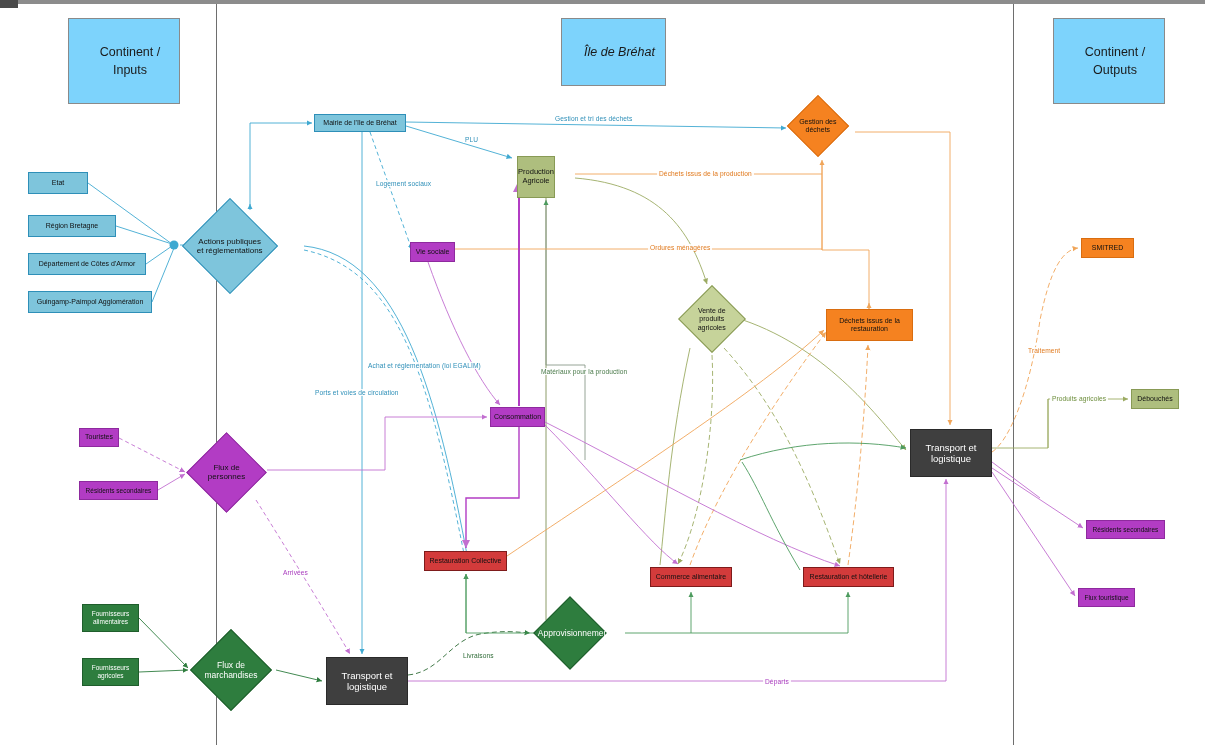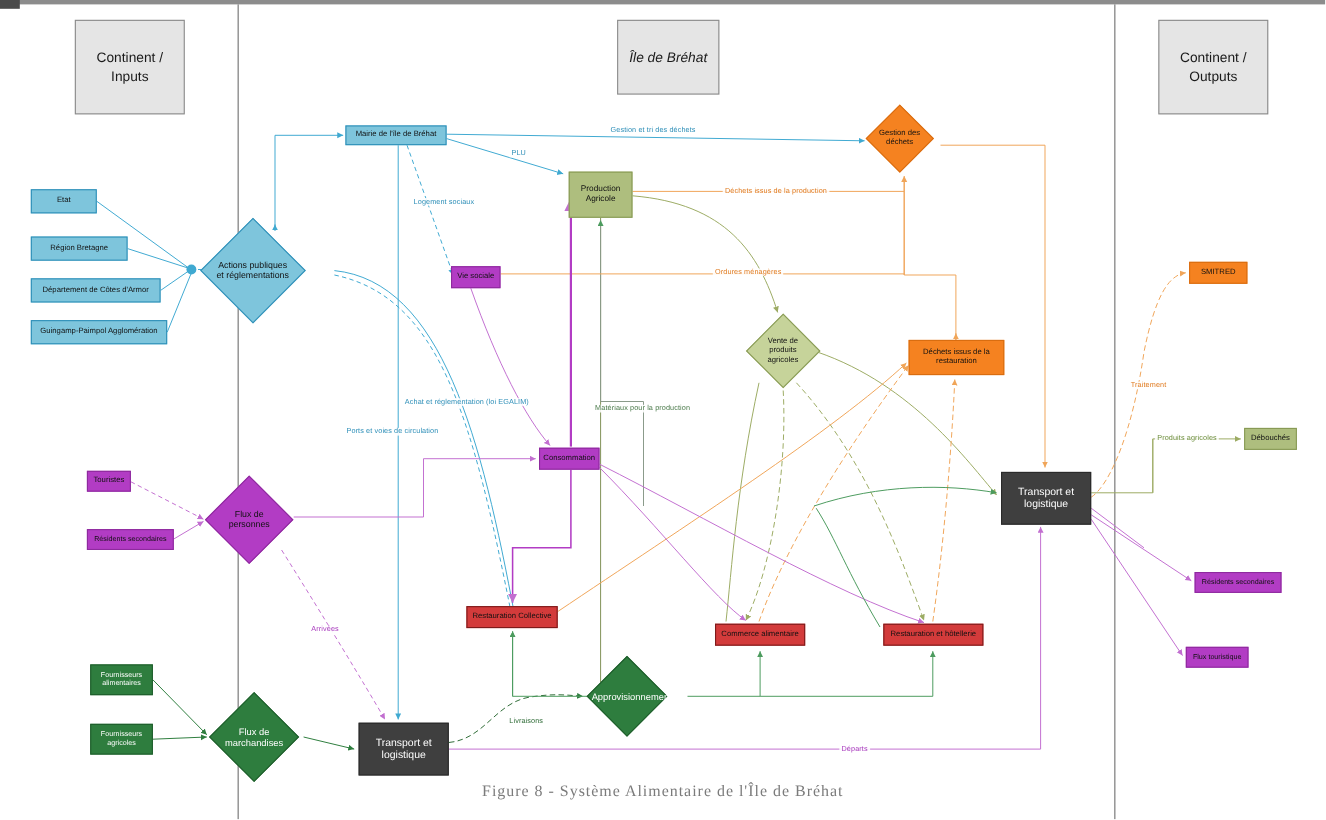--- a/index.html
+++ b/index.html
@@ -1,21 +1,21 @@
 <!DOCTYPE html>
 <html><head>
 <meta charset="utf-8">
 <style>
   html,body{margin:0;padding:0;background:#ffffff;}
   body{font-family:"Liberation Sans", sans-serif;}
   #page{position:relative;width:1205px;height:745px;background:#ffffff;overflow:hidden;}
   #topbar{position:absolute;left:0;top:0;width:1205px;height:4px;background:#8c8c8c;}
   #topbar-left{position:absolute;left:0;top:0;width:18px;height:8px;background:#4a4a4a;}
   .divider{position:absolute;top:4px;width:1px;background:#6e6e6e;}
-  .hdrbox{position:absolute;border:1px solid #8a8a8a;background:#e5e5e5;display:flex;align-items:center;justify-content:center;text-align:center;color:#1a1a1a;font-size:12.5px;line-height:1.45;}
+  .hdrbox{position:absolute;border:1px solid #8a8a8a;background:#7dd3fc;display:flex;align-items:center;justify-content:center;text-align:center;color:#1a1a1a;font-size:12.5px;line-height:1.45;padding-left:12px;}
   svg#wires{position:absolute;left:0;top:0;width:1205px;height:745px;overflow:visible;}
   .node{position:absolute;box-sizing:border-box;display:flex;align-items:center;justify-content:center;text-align:center;line-height:1.18;z-index:5;}
   .rect{border-style:solid;border-width:1px;}
   .dia{transform:rotate(45deg);}
   .dia > span{display:block;transform:rotate(-45deg);width:130%;}
   .lbl{position:absolute;font-size:6.6px;white-space:nowrap;z-index:6;background:rgba(255,255,255,0.88);padding:0 2px;letter-spacing:.1px;}
   #caption{position:absolute;left:0;top:712px;width:1205px;text-align:center;font-family:"Liberation Serif", serif;font-size:14.5px;color:#7b7b7b;letter-spacing:.9px;}
 </style>
 </head>
 <body>
@@ -197,21 +197,21 @@
     </div>
 
   <div class="node dia rect" style="left:196px;top:212px;width:68px;height:68px;background:#7EC5DC;border-color:#2E8FB8;color:#111;font-size:8px;">
     <span>Actions publiques et réglementations</span>
     </div>
 
   <div class="node rect" style="left:314px;top:114px;width:92px;height:18px;background:#7EC5DC;border-color:#2E8FB8;color:#111;font-size:7px;">
     <span>Mairie de l'île de Bréhat</span>
     </div>
 
-  <div class="node rect" style="left:517px;top:156px;width:58px;height:42px;background:#AEBE7E;border-color:#889A55;color:#111;font-size:7.5px;">
+  <div class="node rect" style="left:517px;top:156px;width:38px;height:42px;background:#AEBE7E;border-color:#889A55;color:#111;font-size:7.5px;">
     <span>Production Agricole</span>
     </div>
 
   <div class="node rect" style="left:410px;top:242px;width:45px;height:20px;background:#B23CC4;border-color:#8E2A9E;color:#111;font-size:7px;">
     <span>Vie sociale</span>
     </div>
 
   <div class="node dia rect" style="left:796px;top:104px;width:44px;height:44px;background:#F58220;border-color:#D96D10;color:#111;font-size:7px;">
     <span>Gestion des déchets</span>
     </div>
@@ -299,14 +299,13 @@
   <div class="lbl" style="left:648px;top:244px;color:#E07B20;">Ordures ménagères</div>
   <div class="lbl" style="left:366px;top:362px;color:#2E8FB8;">Achat et réglementation (loi EGALIM)</div>
   <div class="lbl" style="left:313px;top:389px;color:#2E8FB8;">Ports et voies de circulation</div>
   <div class="lbl" style="left:539px;top:368px;color:#4A7A4A;">Matériaux pour la production</div>
   <div class="lbl" style="left:1026px;top:347px;color:#E07B20;">Traitement</div>
   <div class="lbl" style="left:1050px;top:395px;color:#6E8F3E;">Produits agricoles</div>
   <div class="lbl" style="left:281px;top:569px;color:#A93CBE;">Arrivées</div>
   <div class="lbl" style="left:461px;top:652px;color:#2E6B36;">Livraisons</div>
   <div class="lbl" style="left:763px;top:678px;color:#A93CBE;">Départs</div>
 
-  <div id="caption">Figure 8 - Système Alimentaire de l'Île de Bréhat</div>
 </div>
 
 </body></html>

